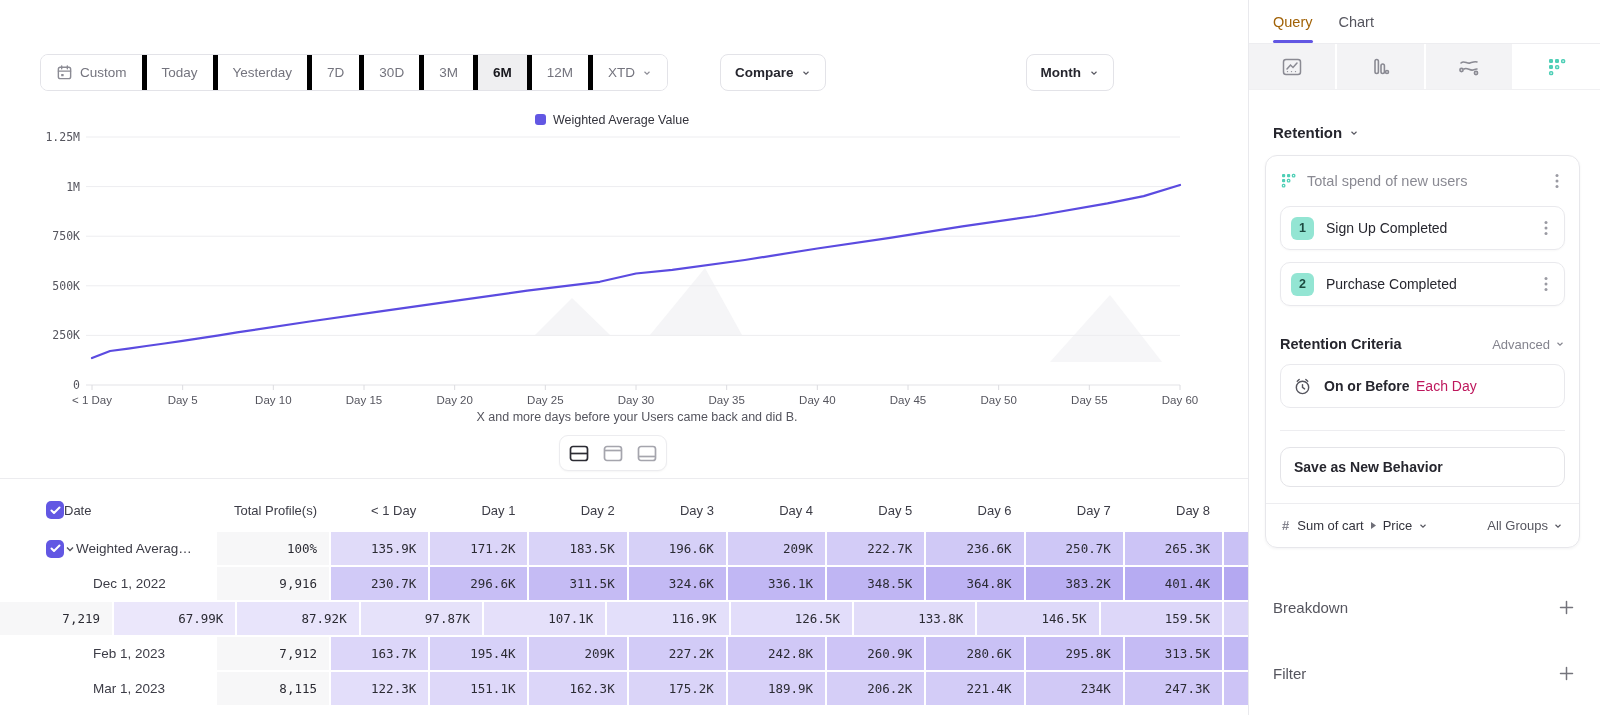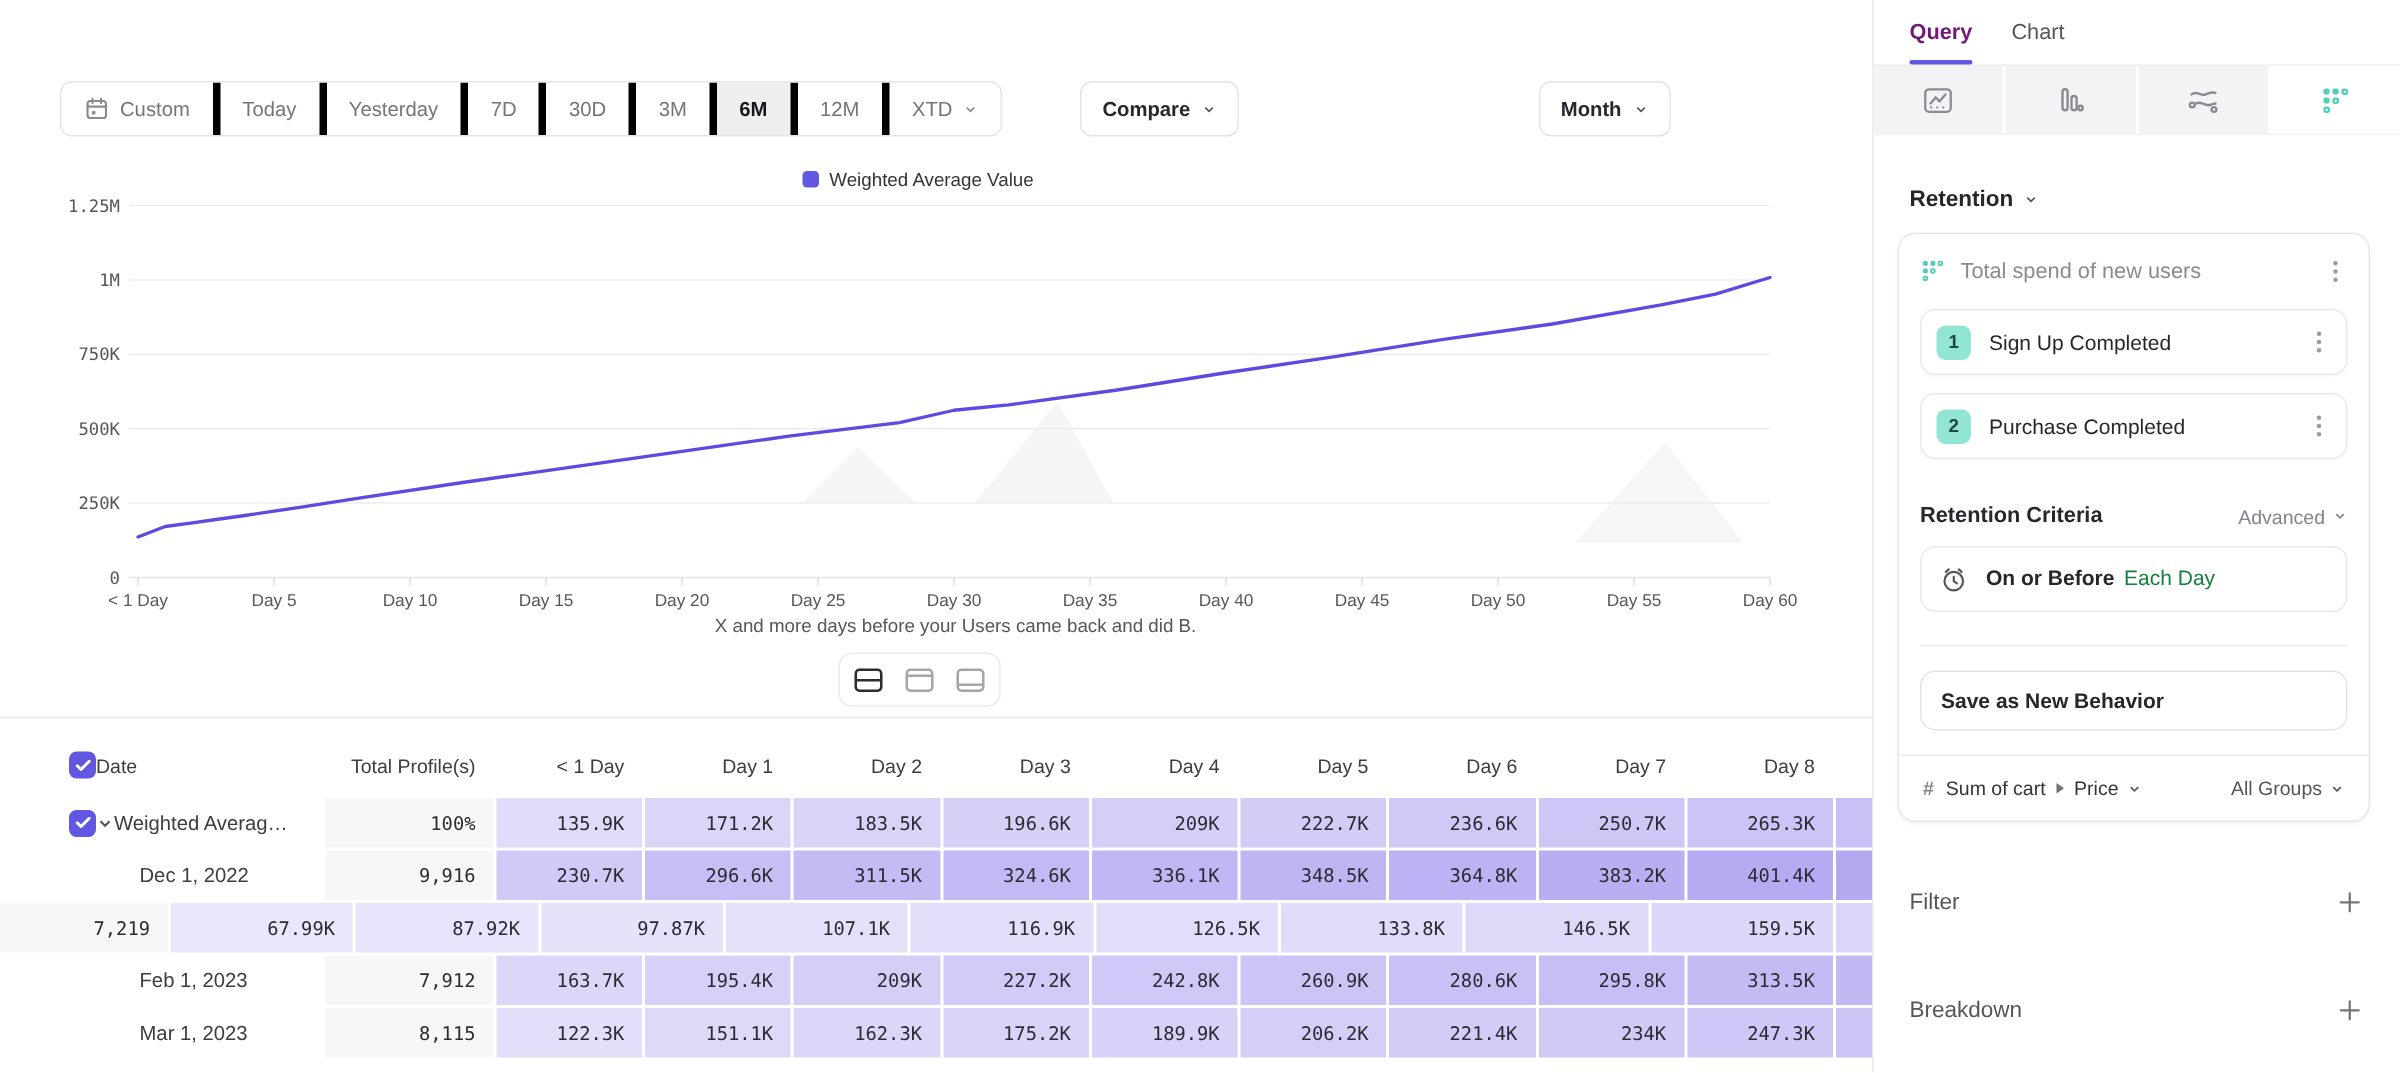--- a/index.html
+++ b/index.html
@@ -63,21 +63,21 @@
   .row-chevron { width:12px; height:12px; stroke:#54545e; stroke-width:1.8; fill:none;
                  flex:none; cursor:pointer; }
 
   
   .panel { position:absolute; left:1248px; top:0; width:352px; height:715px;
            background:#fff; border-left:1px solid #e9e9ed; }
   .panel-tabs { display:flex; gap:26px; padding:0 24px; height:44px; align-items:center;
                 border-bottom:1px solid #ededf0; }
   .ptab { font-size:14.5px; color:#55555e; cursor:pointer; position:relative; height:100%;
           display:flex; align-items:center; }
-  .ptab.active { color:#701a75; font-weight:700;text-align:right; }
+  .ptab.active { color:#a16207; font-weight:400;text-align:right; }
   .ptab.active::after { content:""; position:absolute; left:0; right:0; bottom:0;
                         height:3px; border-radius:2px; background:#6257e3; }
   .icon-tabs { display:flex; height:46px; border-bottom:1px solid #f0f0f2; }
   .itab { flex:1; background:#f3f3f5; display:flex; align-items:center; justify-content:center;
           cursor:pointer; border-right:2px solid #fff; }
   .itab:last-child { border-right:none; }
   .itab.active { background:#fff; }
 
   .panel-body { padding:18px 20px 0 16px; }
   .retention-title { display:flex; align-items:center; gap:7px; font-size:15px; font-weight:700;
@@ -94,21 +94,21 @@
   .step-badge { width:23px; height:23px; border-radius:6px; background:#93e5d3; color:#1c4a40;
                 font-size:12.5px; font-weight:700; display:flex; align-items:center; justify-content:center; }
   .step-label { flex:1; font-size:14px; font-weight:500; color:#26262e; }
 
   .criteria-row { display:flex; align-items:center; margin:30px 14px 0 14px; }
   .criteria-label { flex:1; font-size:14.5px; font-weight:700; color:#26262e; }
   .advanced { display:flex; align-items:center; gap:5px; font-size:13px; color:#84848e; cursor:pointer; }
   .condition { display:flex; align-items:center; gap:12px; border:1px solid #e9e9ed; border-radius:10px;
                height:44px; padding:0 12px; margin:12px 14px 0 14px; cursor:pointer; }
   .cond-bold { font-size:14px; font-weight:700; color:#26262e; }
-  .cond-rest { font-size:14px; color:#15803d; margin-left:2px; }
+  .cond-rest { font-size:14px; color:#be185d; margin-left:2px; }
   .qcard-div { height:1px; background:#ededf0; margin:22px 14px 0 14px; }
   .save-btn { display:block; width:calc(100% - 28px); margin:16px 14px 0 14px; text-align:left;
               border:1px solid #e4e4e8; border-radius:10px; background:#fff; height:40px;
               padding:0 13px; font-size:14px; font-weight:600; color:#26262e; cursor:pointer;
               font-family:"Liberation Sans", sans-serif; }
   .metric-row { display:flex; align-items:center; gap:8px; border-top:1px solid #ededf0;
                 margin-top:16px; height:44px; padding:0 16px; }
   .metric-label { display:flex; align-items:center; gap:6px; font-size:13px; color:#33333c;
                   cursor:pointer; flex:1; }
   .metric-groups { display:flex; align-items:center; gap:5px; font-size:13px; color:#55555e; cursor:pointer; }
@@ -510,27 +510,27 @@
           </span>
           <span class="metric-groups">
             <span>All Groups</span>
             <svg class="chev" viewBox="0 0 16 16">
                 <path d="M4 6 l4 4 4 -4"></path>
               </svg>
           </span>
         </div>
       </div>
 
+      <div class="panel-section sec-breakdown">
+        <span class="lbl">Breakdown</span>
+        <svg width="15" height="15" viewBox="0 0 15 15" stroke="#74747c" stroke-width="1.5" stroke-linecap="round">
+            <path d="M7.5 1.5 v12 M1.5 7.5 h12"></path>
+          </svg>
+      </div>
       <div class="panel-section sec-filter">
         <span class="lbl">Filter</span>
         <svg width="15" height="15" viewBox="0 0 15 15" stroke="#74747c" stroke-width="1.5" stroke-linecap="round">
             <path d="M7.5 1.5 v12 M1.5 7.5 h12"></path>
           </svg>
       </div>
-      <div class="panel-section sec-breakdown">
-        <span class="lbl">Breakdown</span>
-        <svg width="15" height="15" viewBox="0 0 15 15" stroke="#74747c" stroke-width="1.5" stroke-linecap="round">
-            <path d="M7.5 1.5 v12 M1.5 7.5 h12"></path>
-          </svg>
-      </div>
     </div>
   </aside>
 </div>
 
 </body></html>

